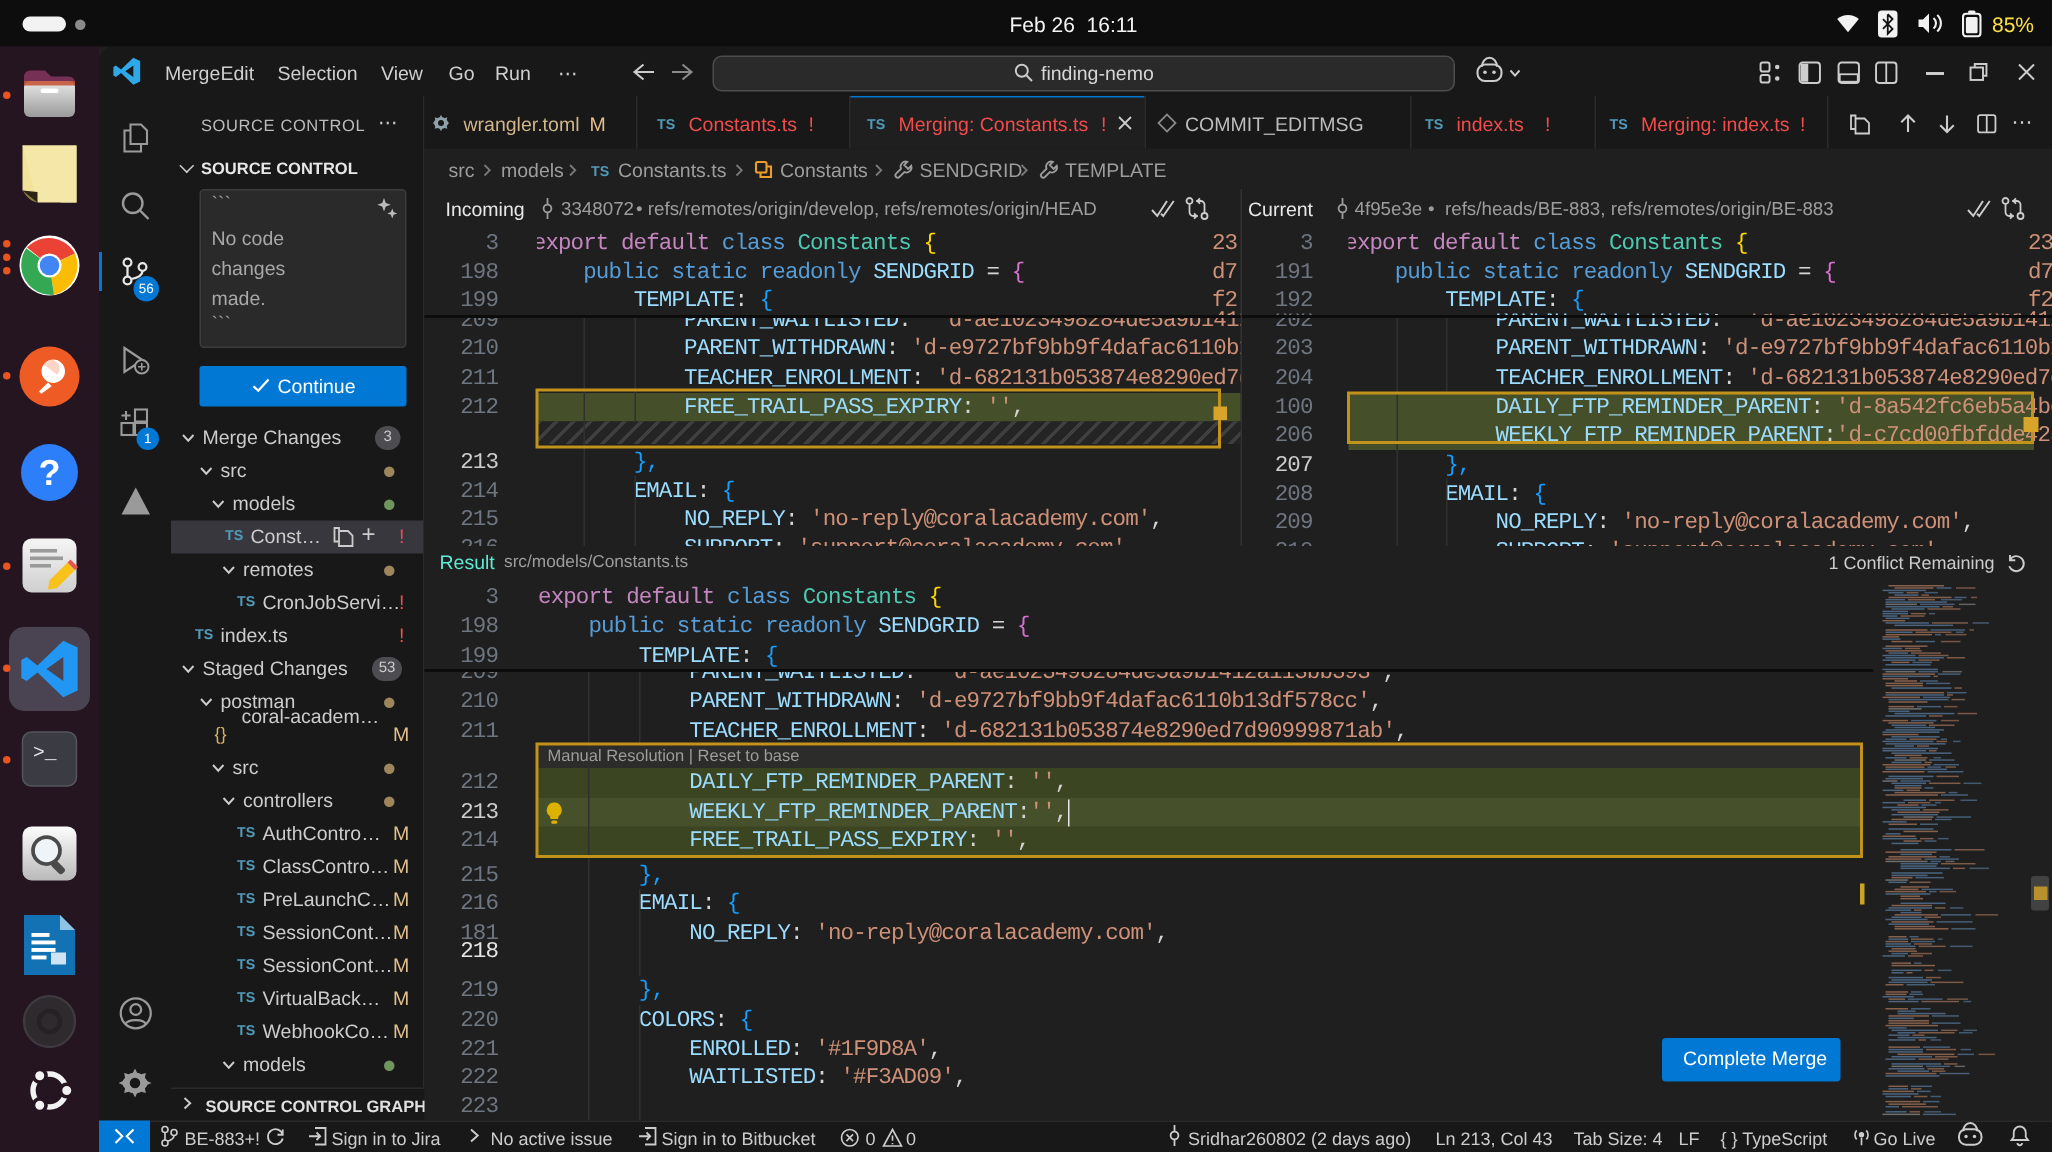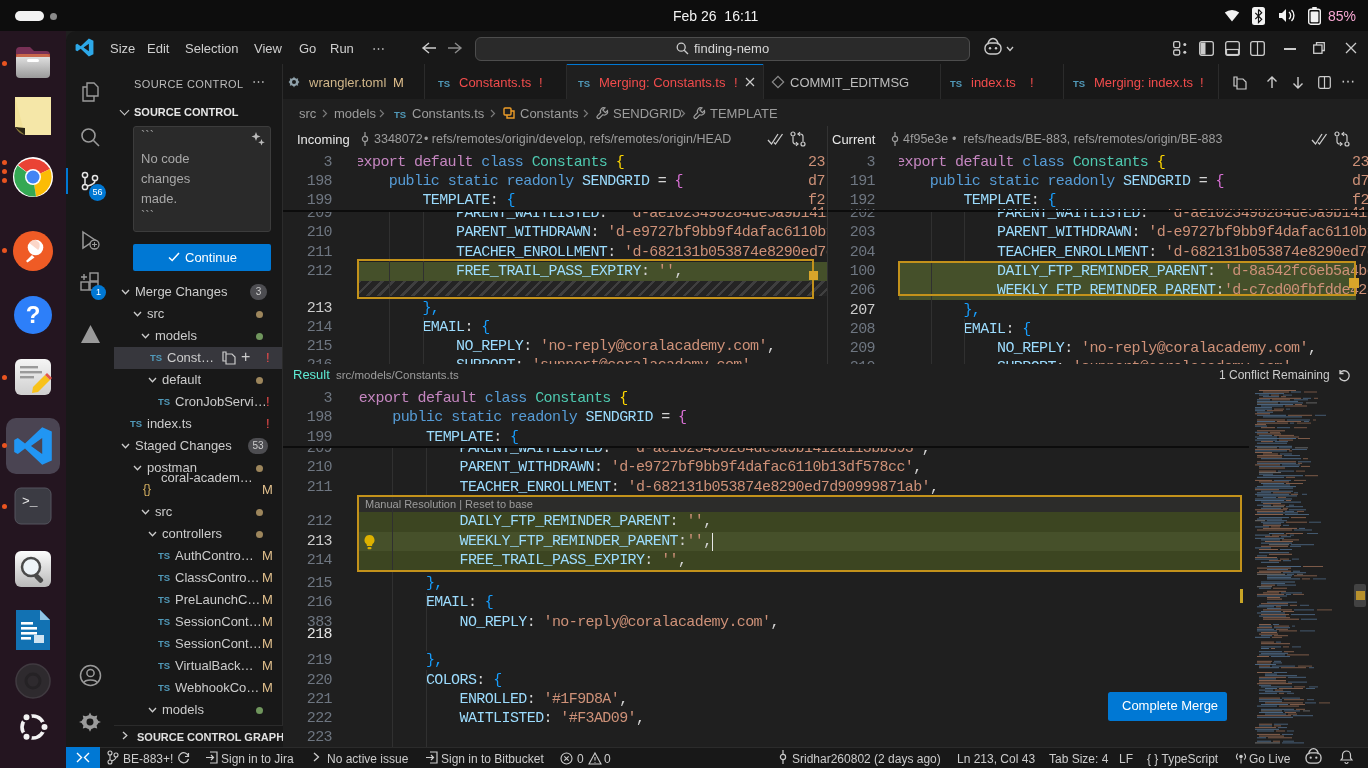--- a/index.html
+++ b/index.html
@@ -26,21 +26,21 @@
   </svg>
 <svg style="left:1279px;top:8px" width="18" height="15" viewBox="0 0 18 15">
 <path d="M0 5 h3 l4-4 v13 l-4-4 h-3 z" fill="#f2f2f2"></path>
 <path d="M10 4 a4.5 4.5 0 0 1 0 7 M12.5 2 a7.5 7.5 0 0 1 0 11" stroke="#f2f2f2" stroke-width="1.4" fill="none"></path>
   </svg>
 <svg style="left:1308px;top:7px" width="13" height="18" viewBox="0 0 13 18">
 <rect x="4" y="0" width="5" height="2" rx="1" fill="#f2f2f2"></rect>
 <rect x="0.7" y="2.2" width="11.6" height="15" rx="2" fill="none" stroke="#f2f2f2" stroke-width="1.4"></rect>
 <rect x="2.6" y="4.4" width="7.8" height="10.8" rx="1" fill="#f2f2f2"></rect>
   </svg>
-<div class="ui" style="left:1328px;top:8px;font-size:14px;color:#f9a8d4">85%</div>
+<div class="ui" style="left:1328px;top:8px;font-size:14px;color:#fde047">85%</div>
 <div class="abs" style="left:0;top:31px;width:66px;height:737px;background:#241520"></div>
 <svg style="left:13px;top:43px" width="40" height="40" viewBox="0 0 40 40">
 <path d="M3 8 a4 4 0 0 1 4-4 h10 l4 4 h12 a4 4 0 0 1 4 4 v2 h-34 z" fill="#773055"></path>
 <rect x="3" y="11" width="34" height="24" rx="4" fill="url(#fg)"></rect>
 <defs>
       <linearGradient id="fg" x1="0" y1="0" x2="0" y2="1">
 <stop offset="0" stop-color="#e8e8e8"></stop>
         <stop offset="1" stop-color="#9a9a9a"></stop>
       </linearGradient>
     </defs>
@@ -128,21 +128,21 @@
 <svg style="left:15px;top:709px" width="36" height="36" viewBox="0 0 36 36">
 <circle cx="18" cy="18" r="11" fill="none" stroke="#f2f2f2" stroke-width="3.6"></circle>
 <circle cx="29.5" cy="18" r="4.2" fill="#f2f2f2" stroke="#241520" stroke-width="2.4"></circle>
 <circle cx="11.5" cy="27.8" r="4.2" fill="#f2f2f2" stroke="#241520" stroke-width="2.4"></circle>
 <circle cx="11.5" cy="8.2" r="4.2" fill="#f2f2f2" stroke="#241520" stroke-width="2.4"></circle>
   </svg>
 <div class="abs" style="left:66px;top:31px;width:1302px;height:737px;background:#181818;border-radius:10px 0 0 0"></div>
 <svg style="left:75px;top:38px" width="19" height="19" viewBox="0 0 100 100">
 <path d="M73 3 L30 44 L12 30 L3 35 v30 L12 70 L30 56 L73 97 L97 86 V14 Z M73 30 v40 L45 50 Z" fill="#2da8e8"></path>
   </svg>
-<div class="ui" style="left:110px;top:41px;color:#cfcfcf">Size</div>
+<div class="ui" style="left:110px;top:41px;color:#cfcfcf">Merge</div>
 <div class="ui" style="left:147px;top:41px;color:#cfcfcf">Edit</div>
 <div class="ui" style="left:185px;top:41px;color:#cfcfcf">Selection</div>
 <div class="ui" style="left:254px;top:41px;color:#cfcfcf">View</div>
 <div class="ui" style="left:299px;top:41px;color:#cfcfcf">Go</div>
 <div class="ui" style="left:330px;top:41px;color:#cfcfcf">Run</div>
 <div class="ui" style="left:372px;top:41px;color:#cfcfcf">⋯</div>
 <svg style="left:421px;top:42px" width="16" height="12" viewBox="0 0 16 12">
 <path d="M8 1 L2 6 l6 5 M2 6 h13" stroke="#cccccc" stroke-width="1.4" fill="none"></path>
   </svg>
 <svg style="left:447px;top:42px" width="16" height="12" viewBox="0 0 16 12">
@@ -266,21 +266,21 @@
 <div class="abs" style="left:150px;top:352px;color:#519aba;font-size:9.5px;font-weight:bold;font-family:'Liberation Sans'">TS</div>
 <div class="ui" style="left:167px;top:350px">Const…</div>
 <svg style="left:222px;top:351px" width="14" height="14" viewBox="0 0 14 14">
 <path d="M4 3 h6 l3 3 v7 h-9 z M4 3 v-2 h-3 v9 h3" stroke="#cccccc" stroke-width="1.2" fill="none"></path>
   </svg>
 <div class="ui" style="left:241px;top:348px;font-size:16px;color:#cccccc">+</div>
 <div class="ui" style="left:266px;top:350px;color:#f14c4c">!</div>
 <svg style="left:148px;top:377px" width="9" height="6" viewBox="0 0 9 6">
     <path d="M1 1 l3.5 3.8 L8 1" stroke="#cccccc" stroke-width="1.3" fill="none"></path>
   </svg>
-<div class="ui" style="left:162px;top:372px">default</div>
+<div class="ui" style="left:162px;top:372px">remotes</div>
 <div class="abs" style="left:256px;top:377px;width:7px;height:7px;background:#9d865c;border-radius:50%"></div>
 <div class="abs" style="left:158px;top:396px;color:#519aba;font-size:9.5px;font-weight:bold;font-family:'Liberation Sans'">TS</div>
 <div class="ui" style="left:175px;top:394px">CronJobServi…</div>
 <div class="ui" style="left:266px;top:394px;color:#f14c4c">!</div>
 <div class="abs" style="left:130px;top:418px;color:#519aba;font-size:9.5px;font-weight:bold;font-family:'Liberation Sans'">TS</div>
 <div class="ui" style="left:147px;top:416px">index.ts</div>
 <div class="ui" style="left:266px;top:416px;color:#f14c4c">!</div>
 <svg style="left:121px;top:443px" width="9" height="6" viewBox="0 0 9 6">
     <path d="M1 1 l3.5 3.8 L8 1" stroke="#cccccc" stroke-width="1.3" fill="none"></path>
   </svg>
@@ -560,21 +560,21 @@
 <div class="abs" style="left:426px;top:593px;width:1px;height:58px;background:#303030"></div>
 <div class="abs" style="left:426px;top:670px;width:1px;height:77px;background:#303030"></div>
 <div class="cl" style="left:252px;top:439.0px;width:80px;text-align:right;color:#6e7681">209</div>
 <div class="cl" style="left:252px;top:458.3px;width:80px;text-align:right;color:#6e7681">210</div>
 <div class="cl" style="left:252px;top:477.6px;width:80px;text-align:right;color:#6e7681">211</div>
 <div class="cl" style="left:252px;top:512.4px;width:80px;text-align:right;color:#6e7681">212</div>
 <div class="cl" style="left:252px;top:531.7px;width:80px;text-align:right;color:#cccccc">213</div>
 <div class="cl" style="left:252px;top:551.0px;width:80px;text-align:right;color:#6e7681">214</div>
 <div class="cl" style="left:252px;top:574.0px;width:80px;text-align:right;color:#6e7681">215</div>
 <div class="cl" style="left:252px;top:593.3px;width:80px;text-align:right;color:#6e7681">216</div>
-<div class="cl" style="left:252px;top:612.6px;width:80px;text-align:right;color:#6e7681">383</div>
+<div class="cl" style="left:252px;top:612.6px;width:80px;text-align:right;color:#6e7681">181</div>
 <div class="cl" style="left:252px;top:625px;width:80px;text-align:right;color:#e5e5e5">218</div>
 <div class="cl" style="left:252px;top:651.2px;width:80px;text-align:right;color:#6e7681">219</div>
 <div class="cl" style="left:252px;top:670.5px;width:80px;text-align:right;color:#6e7681">220</div>
 <div class="cl" style="left:252px;top:689.8px;width:80px;text-align:right;color:#6e7681">221</div>
 <div class="cl" style="left:252px;top:709.1px;width:80px;text-align:right;color:#6e7681">222</div>
 <div class="cl" style="left:252px;top:728.4px;width:80px;text-align:right;color:#6e7681">223</div>
 <svg style="left:363px;top:535px" width="13" height="15" viewBox="0 0 13 15">
 <path d="M6.5 0 a5 5 0 0 1 3 9 l-0.5 2 h-5 L3.5 9 a5 5 0 0 1 3-9z" fill="#ddb100"></path>
 <rect x="4.5" y="12" width="4" height="2.2" rx="1" fill="#ddb100"></rect>
   </svg>

